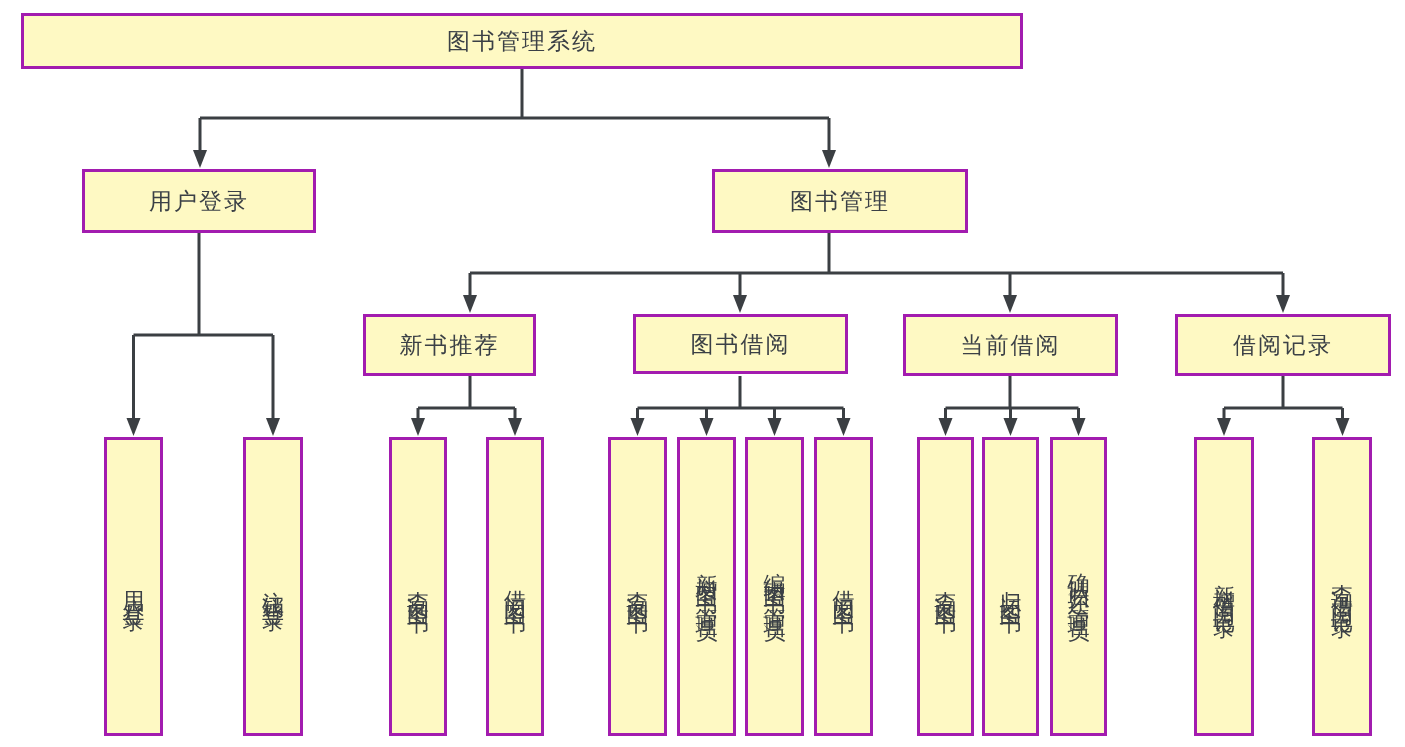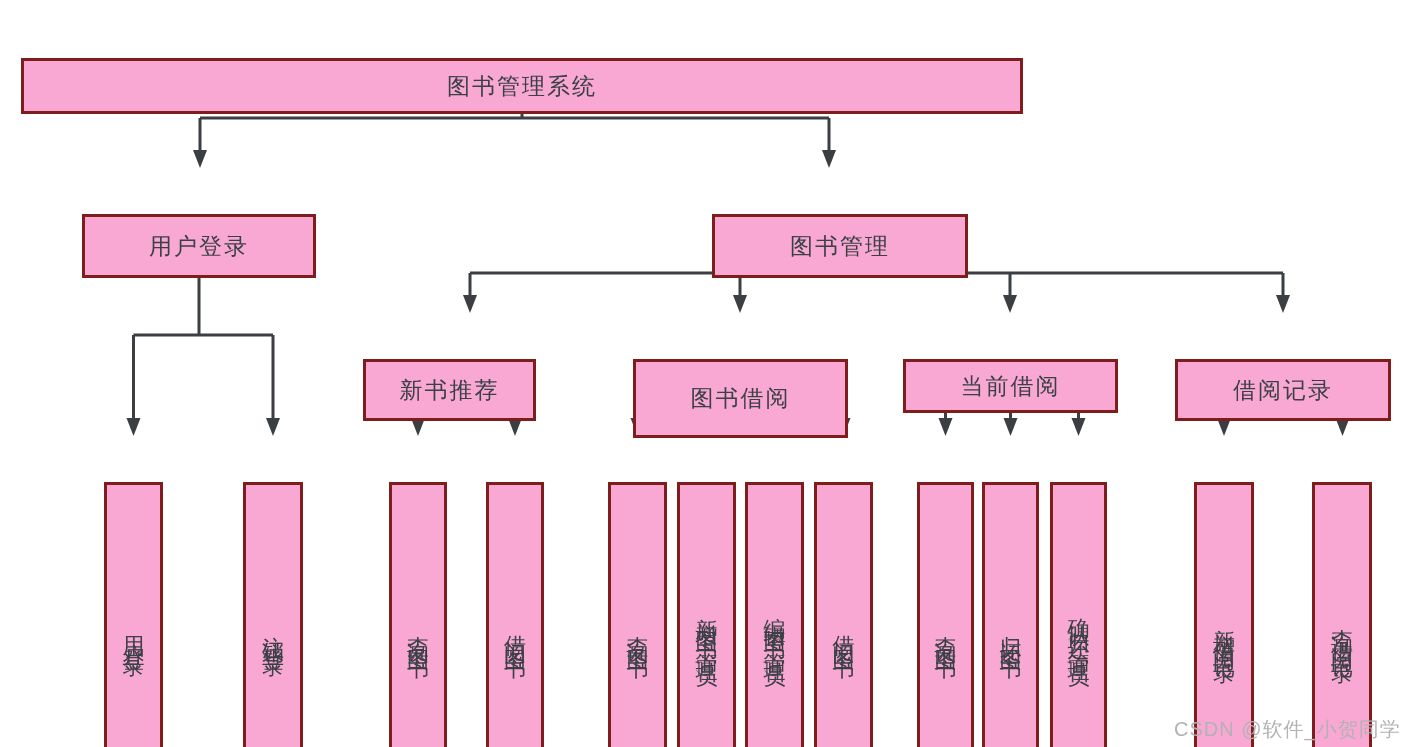--- a/index.html
+++ b/index.html
@@ -7,27 +7,26 @@
     position:relative;
     width:1405px; height:747px;
     background:#ffffff;
     font-family:"Liberation Sans", sans-serif;
     overflow:hidden;
   }
   svg.wires { position:absolute; left:0; top:0; width:1405px; height:747px; }
   .box {
     position:absolute;
     box-sizing:border-box;
-    border:3px solid #7f1d1d;
-    background:#f9a8d4;
+    border:3px solid #a21caf;
+    background:#fef9c3;
     display:flex;
     align-items:center;
     justify-content:center;
     color:#3b4046;
-    margin-top:45px;
   }
   .h { font-size:23px; letter-spacing:2px; white-space:nowrap; }
   .v span {
     writing-mode:vertical-rl;
     text-orientation:mixed;
     font-size:22px;
     letter-spacing:7px;
     line-height:1.1;
     white-space:nowrap;
   }
@@ -86,24 +85,24 @@
   <div class="box h" style="left:82px;top:169px;width:234px;height:64px">
     <span>用户登录</span>
   </div>
   <div class="box h" style="left:712px;top:169px;width:256px;height:64px">
     <span>图书管理</span>
   </div>
 
   <div class="box h" style="left:363px;top:314px;width:173px;height:62px">
     <span>新书推荐</span>
   </div>
-  <div class="box h" style="left:633px;top:314px;width:215px;height:79px">
+  <div class="box h" style="left:633px;top:314px;width:215px;height:60px">
     <span>图书借阅</span>
   </div>
-  <div class="box h" style="left:903px;top:314px;width:215px;height:54px">
+  <div class="box h" style="left:903px;top:314px;width:215px;height:62px">
     <span>当前借阅</span>
   </div>
   <div class="box h" style="left:1175px;top:314px;width:216px;height:62px">
     <span>借阅记录</span>
   </div>
 
   <div class="box v" style="left:104px;top:437px;width:59px;height:299px">
     <span>用户登录</span>
   </div>
   <div class="box v" style="left:243px;top:437px;width:60px;height:299px">
@@ -140,15 +139,14 @@
     <span>确认归还（管理员）</span>
   </div>
 
   <div class="box v" style="left:1194px;top:437px;width:60px;height:299px">
     <span>新增借阅记录</span>
   </div>
   <div class="box v" style="left:1312px;top:437px;width:60px;height:299px">
     <span>查询借阅记录</span>
   </div>
 
-  <div class="watermark">CSDN @软件_小贺同学</div>
 
 </div>
 
 </body></html>

